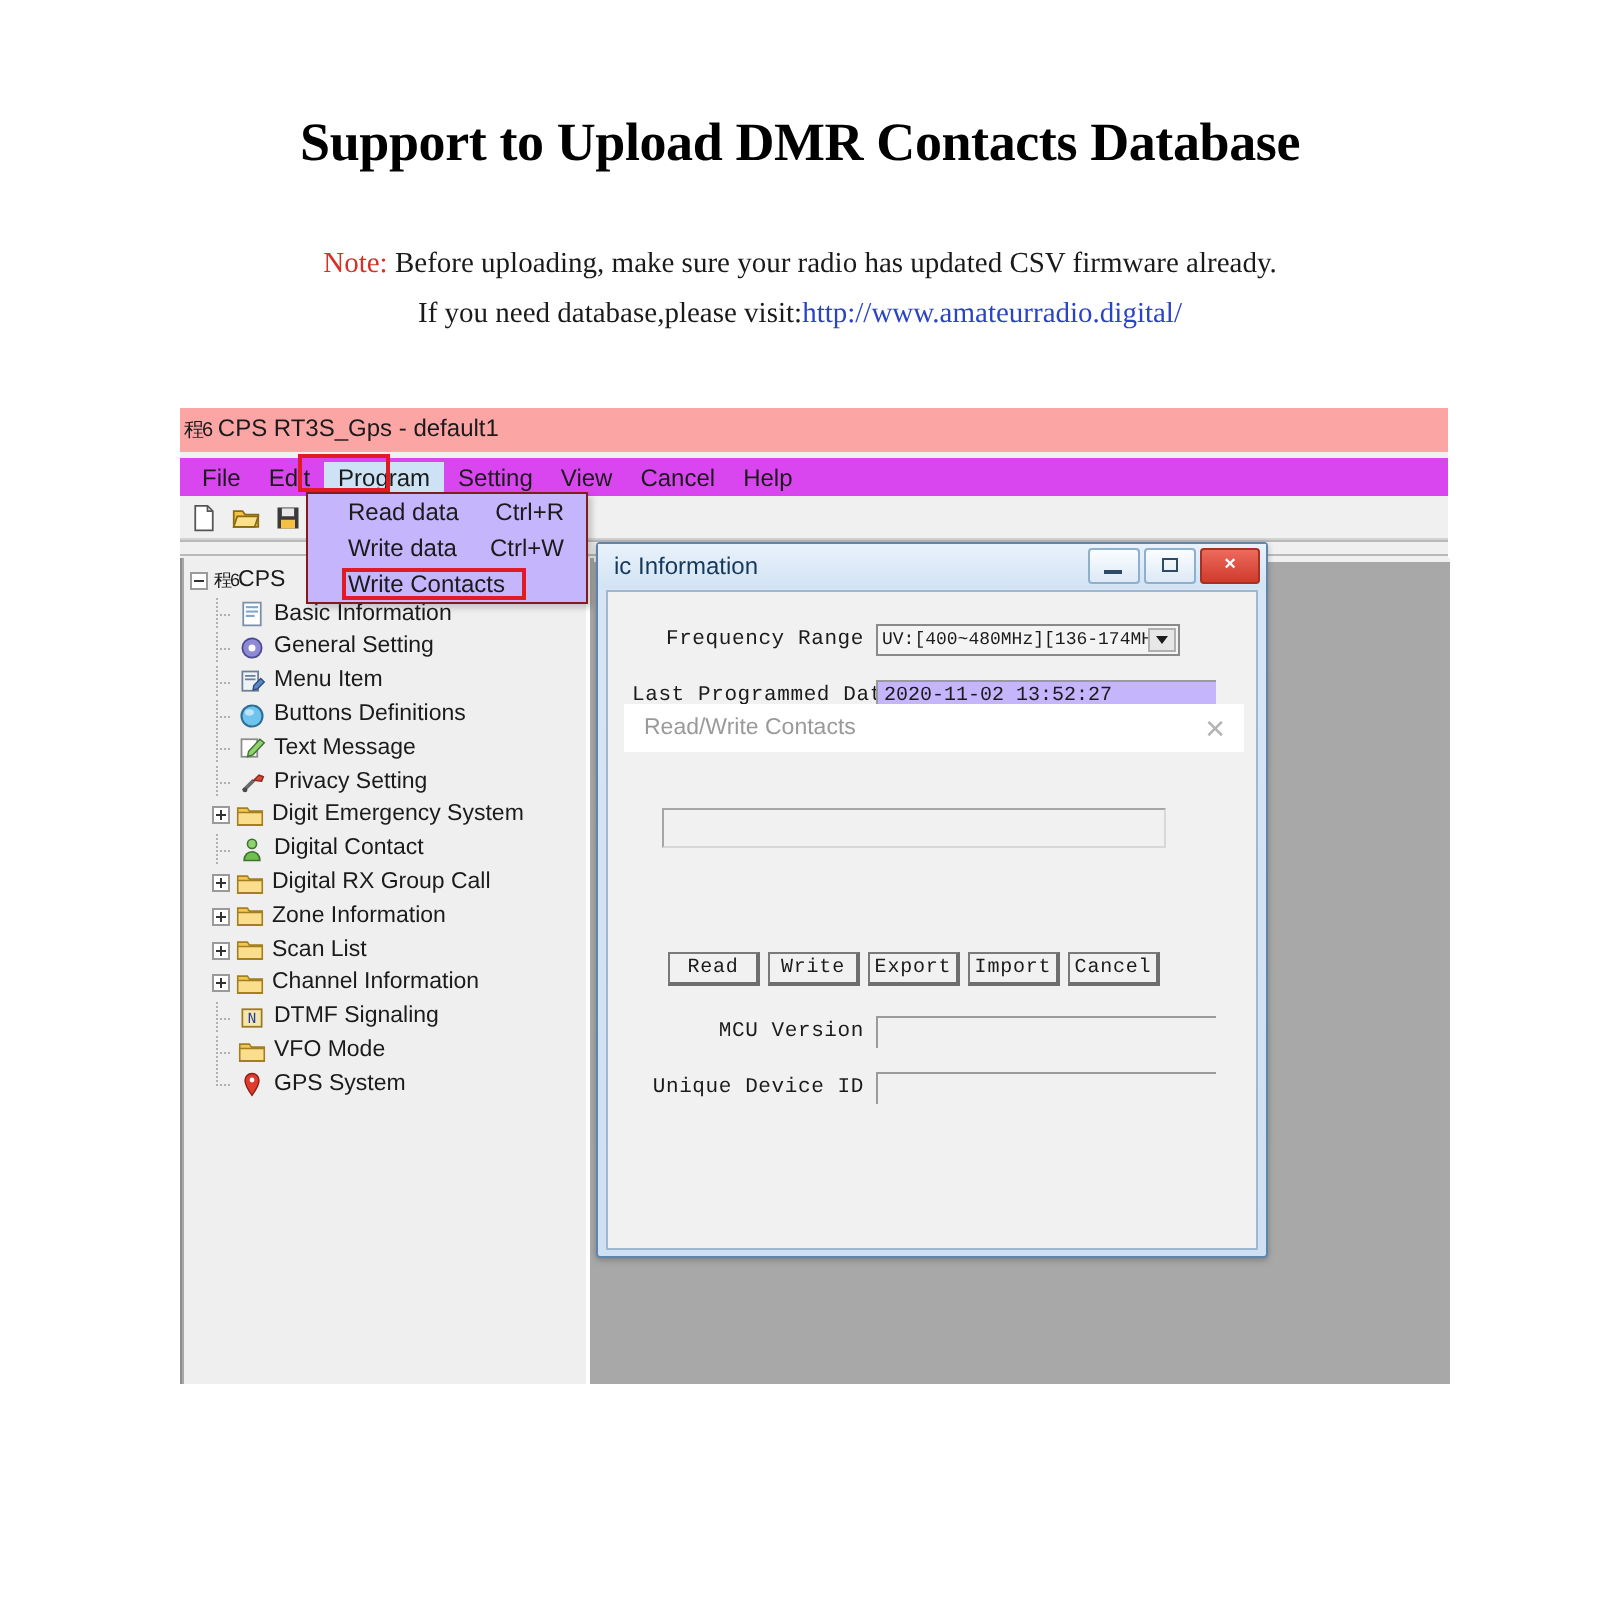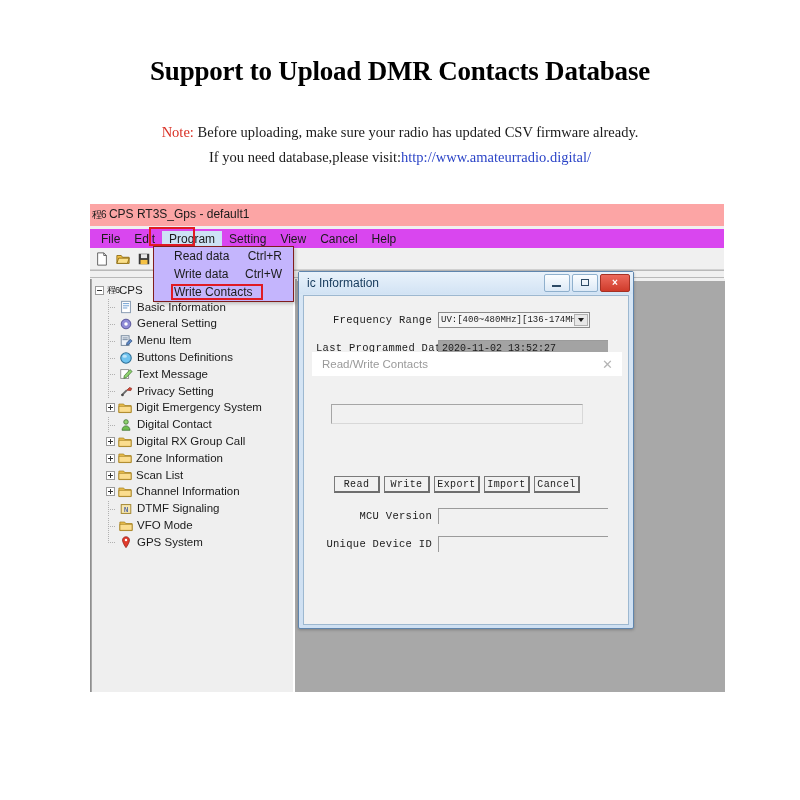--- a/index.html
+++ b/index.html
@@ -382,21 +382,21 @@
   .arrow-dn {
     width: 0; height: 0;
     border-left: 3.5px solid transparent;
     border-right: 3.5px solid transparent;
     border-top: 4px solid #1b1b1b;
   }
   .sunken {
     border: 1px solid #9b9b9b;
     border-right: none;
     border-bottom: none;
-    background: #a3a3a3;
+    background: #c4b5fd;
     height: 16px;
     box-sizing: border-box;
     display: flex;
     align-items: center;
     padding-left: 3px;
     font-size: 10px;
     font-family: "Liberation Mono", monospace;
     color: #1b1b1b;
   }
 

